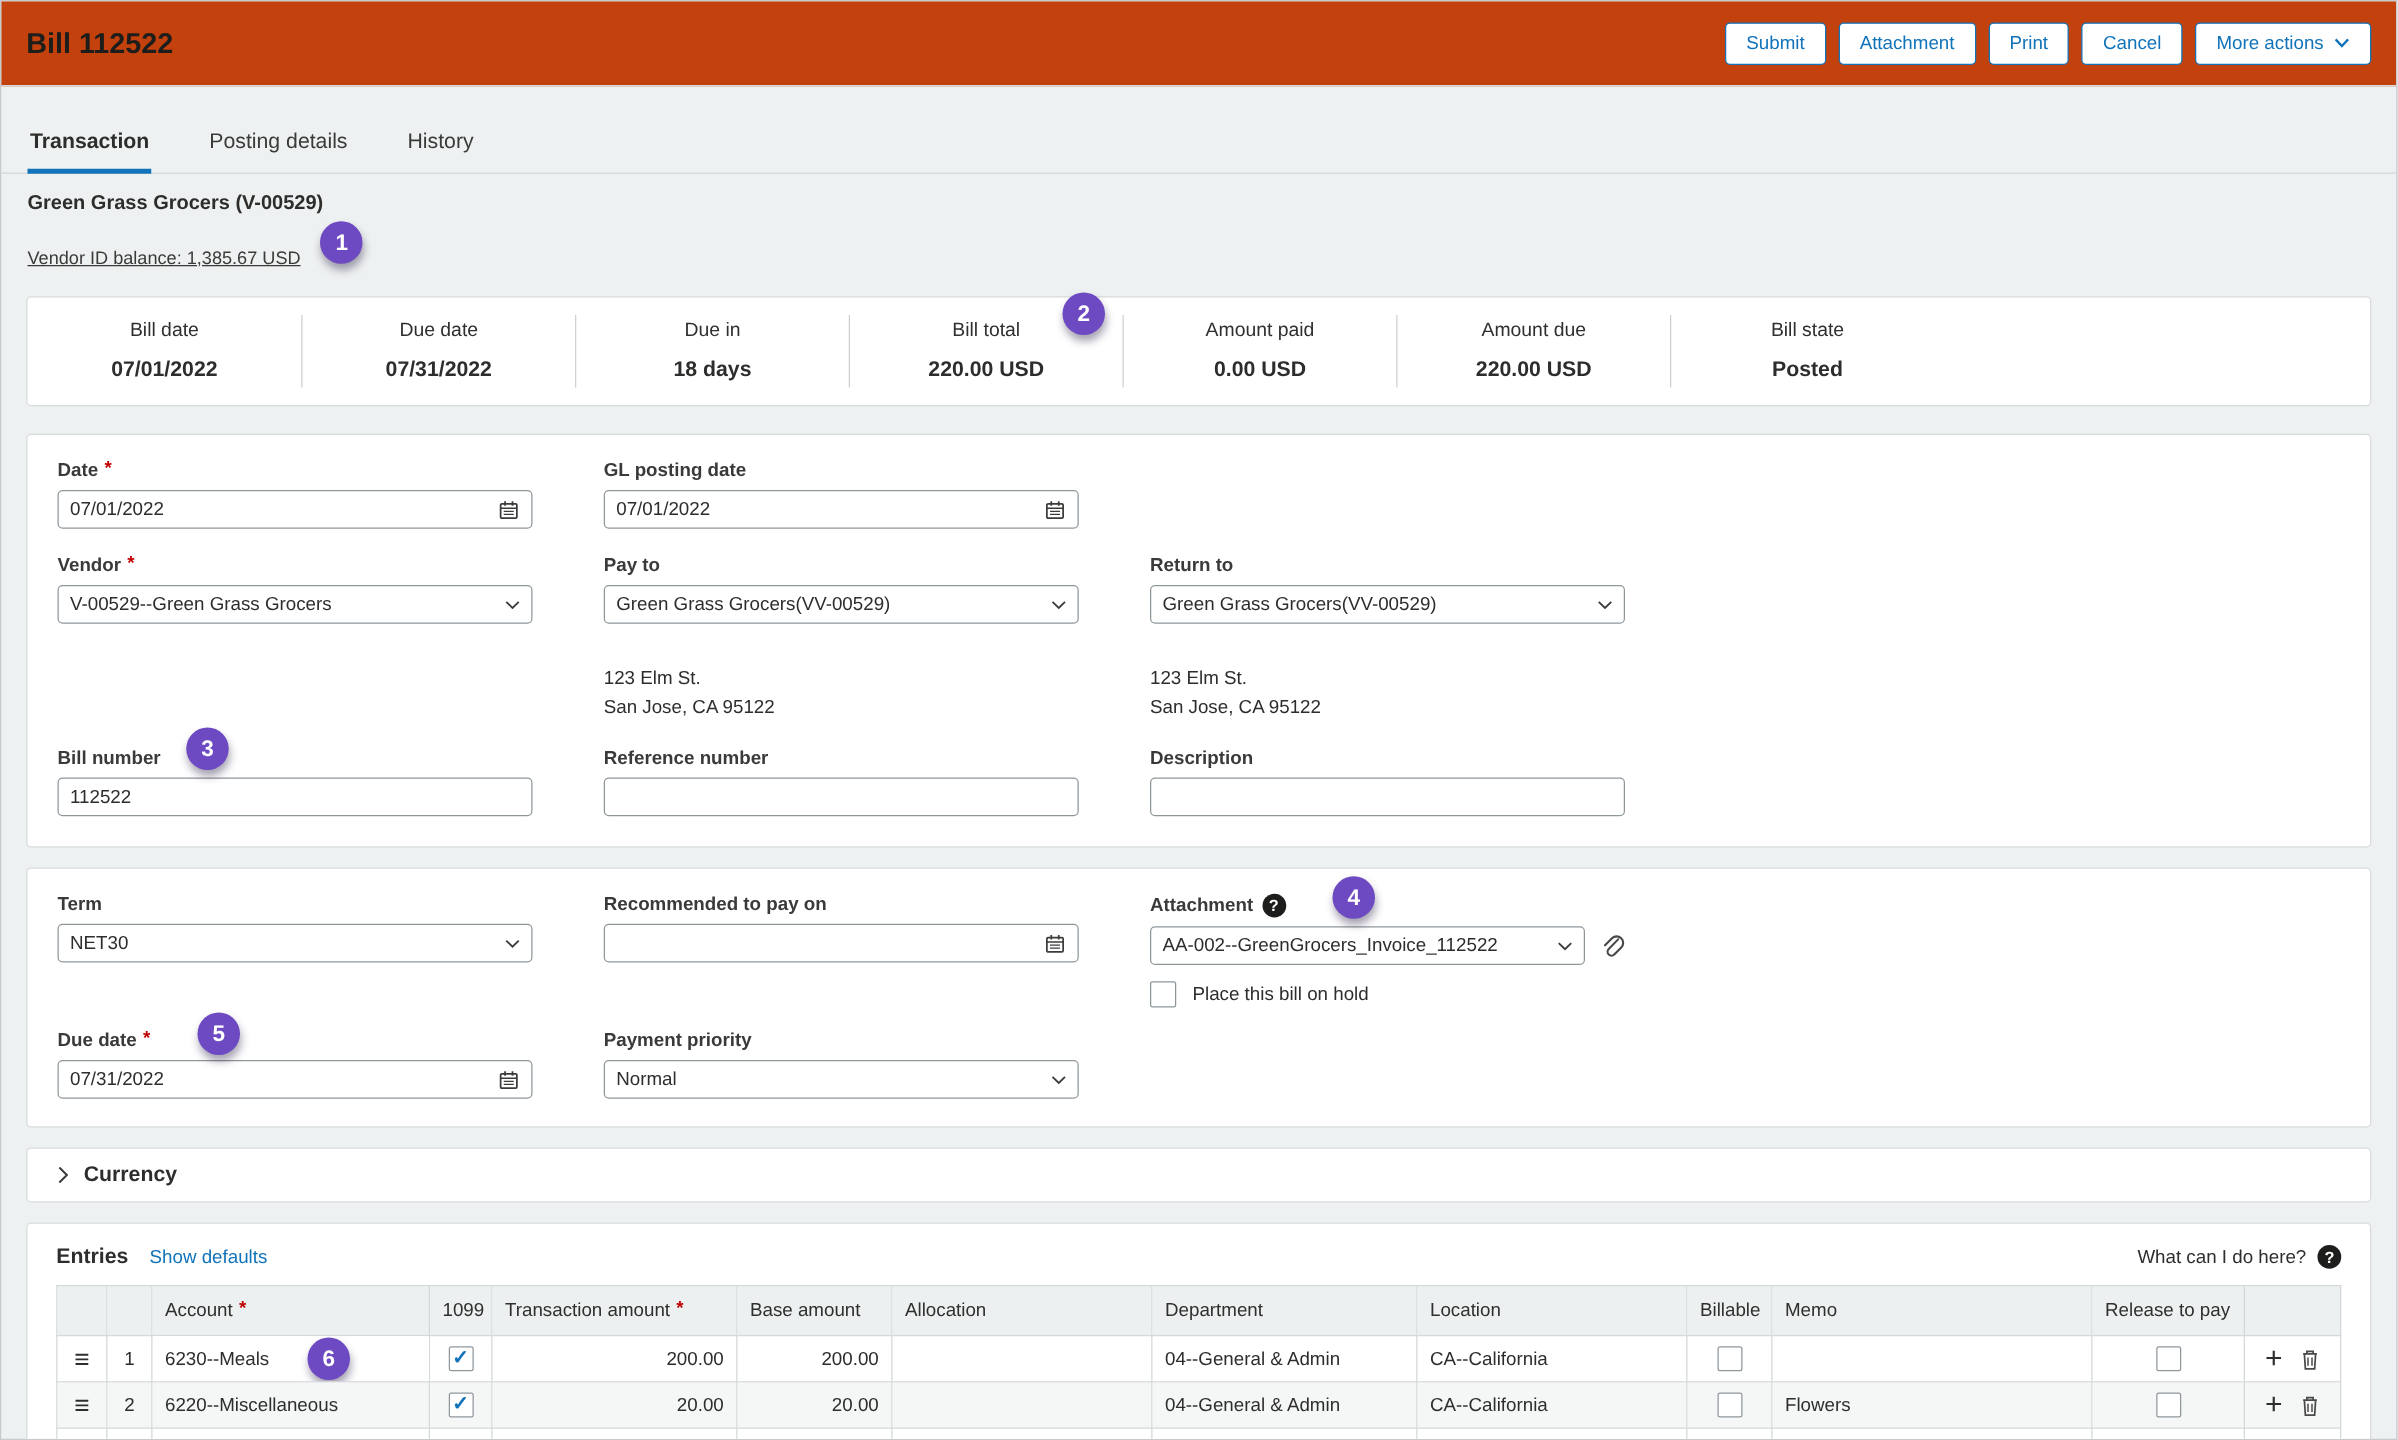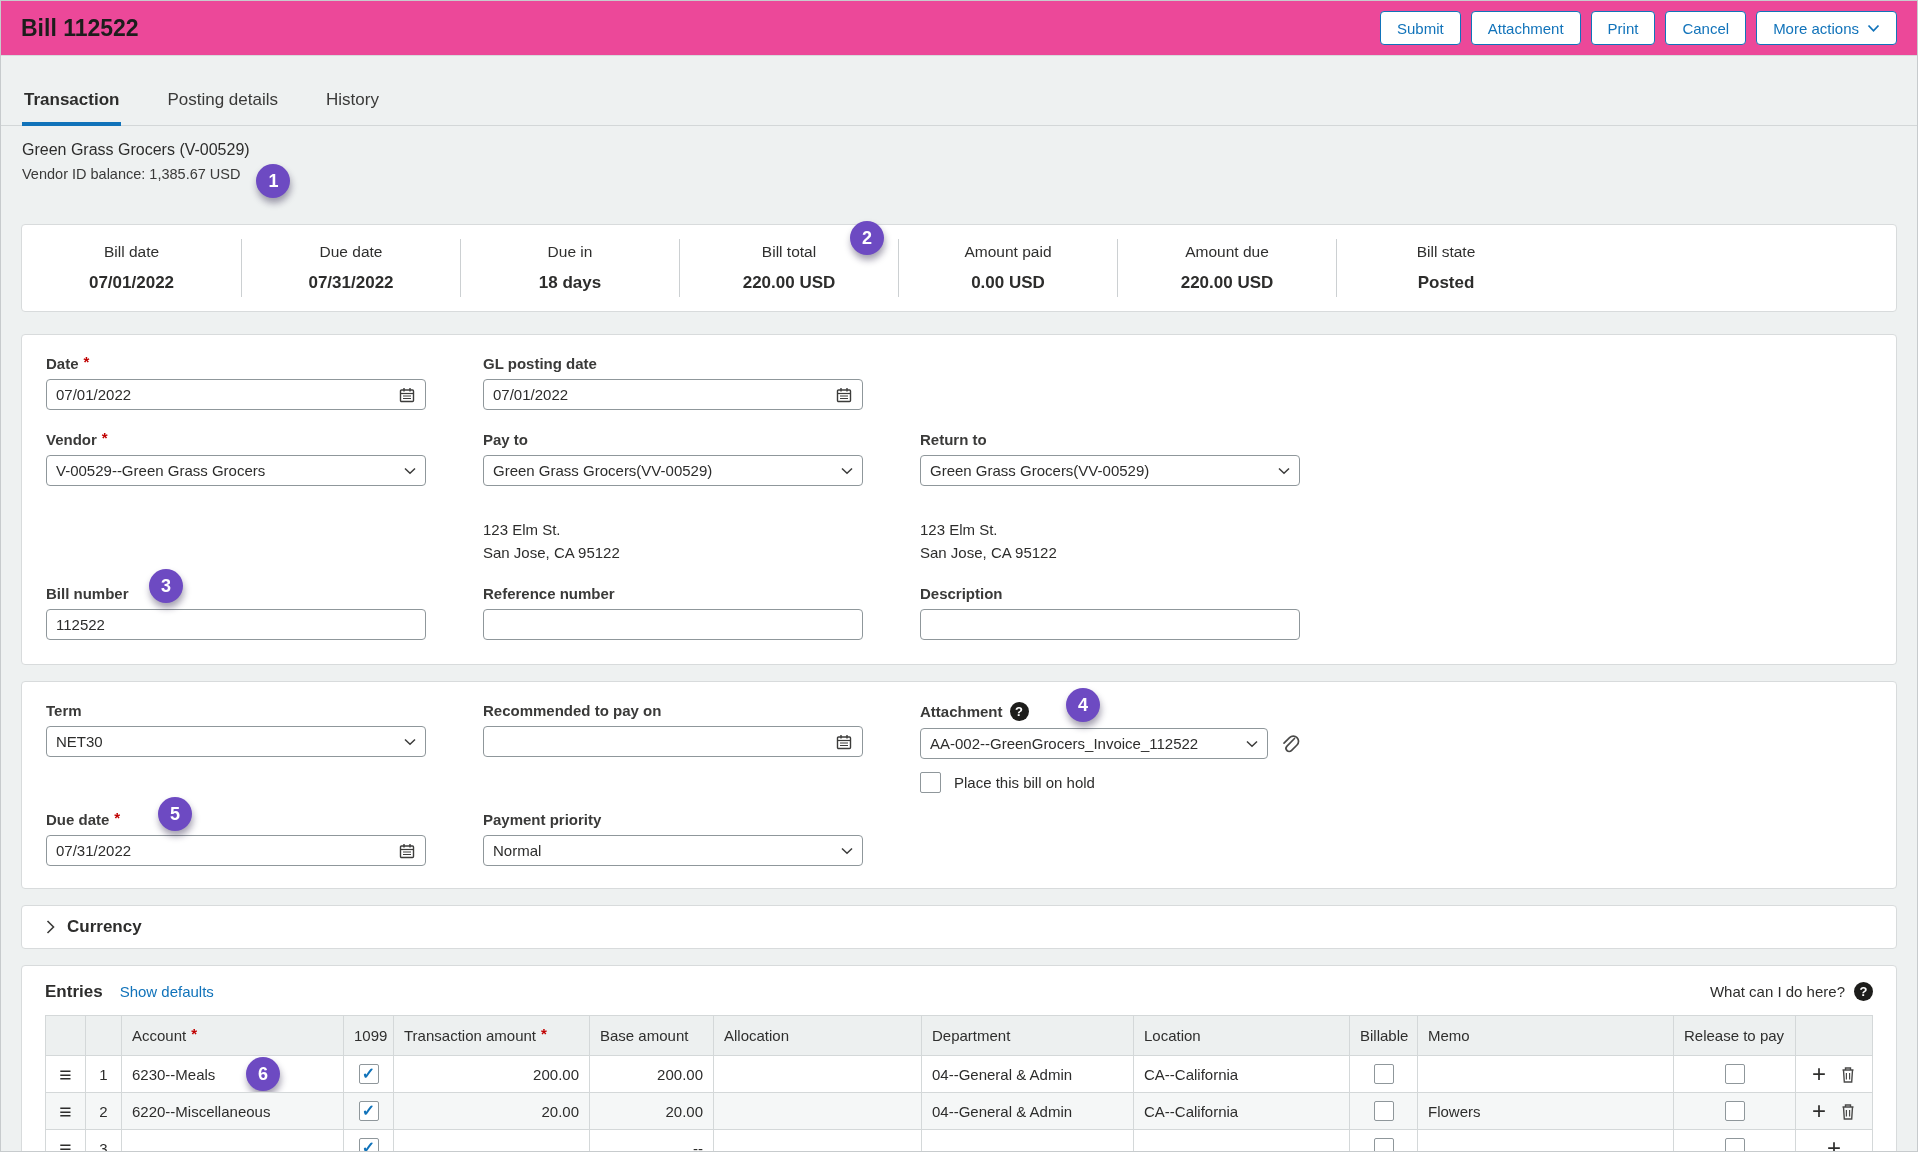--- a/index.html
+++ b/index.html
@@ -8,21 +8,21 @@
     font-family:"Liberation Sans", sans-serif;
     background:#eef1f1;
     color:#2d2d2c;
     border:1px solid #c7cbcd;
     overflow:hidden;
     position:relative;
   }
 
   
   .topbar {
-    height:55px; background:#ec4899; border-bottom:1px solid #d7dadc;
+    height:68px; background:#c2410c; border-bottom:1px solid #d7dadc;
     display:flex; align-items:center; padding:0 20px;
   }
   .page-title { font-size:23px; font-weight:bold; color:#1d1d1c; }
   .topbar-actions { margin-left:auto; display:flex; gap:10px;justify-content:center; }
   .btn {
     height:34px; padding:0 16px; background:#fff;
     border:1px solid #1173ba; border-radius:4px;
     color:#1173ba; font-size:15px; font-family:inherit;
     display:flex; align-items:center; gap:8px; cursor:pointer; white-space:nowrap;
   }
@@ -30,21 +30,21 @@
   
   .tabbar {
     height:70px; padding:0 21px; display:flex; align-items:flex-end; gap:44px;
     border-bottom:1px solid #d3d7d8;
   }
   .tab { font-size:17px; color:#3a3a39; padding:0 2px 16px; cursor:pointer; margin-bottom:-1px; }
   .tab.active { font-weight:bold; color:#2d2d2c; border-bottom:4px solid #1173ba; padding-bottom:12px; }
 
   
   .vendor-block { padding:15px 21px 0; }
-  .vendor-name { font-size:16px; font-weight:normal; color:#2d2d2c; }
+  .vendor-name { font-size:16px; font-weight:bold; color:#2d2d2c; }
   .vendor-balance-row { margin-top:7px; display:flex; align-items:flex-start; font-size:14.5px; color:#3a3a39; height:30px; }
 
   
   .badge {
     width:34px; height:34px; border-radius:50%;
     background:#6d4ac2;
     color:#fff; font-size:18px; font-weight:bold;
     display:flex; align-items:center; justify-content:center;
     box-shadow:1px 5px 7px rgba(30,20,60,.40);
     flex:0 0 auto;
@@ -156,21 +156,21 @@
 
 <div class="tabbar">
   <div class="tab active">Transaction</div>
   <div class="tab">Posting details</div>
   <div class="tab">History</div>
 </div>
 
 <div class="vendor-block">
   <div class="vendor-name">Green Grass Grocers (V-00529)</div>
   <div class="vendor-balance-row">
-    <span style="margin-top:0;">Vendor ID balance: 1,385.67 USD</span>
+    <span style="margin-top:20px;text-decoration:underline;">Vendor ID balance: 1,385.67 USD</span>
     <span class="badge inline">1</span>
   </div>
 </div>
 
 <div class="card summary-card">
   <div class="sum-col">
     <div class="sum-label">Bill date</div>
     <div class="sum-value">07/01/2022</div>
   </div>
   <div class="sum-col">

